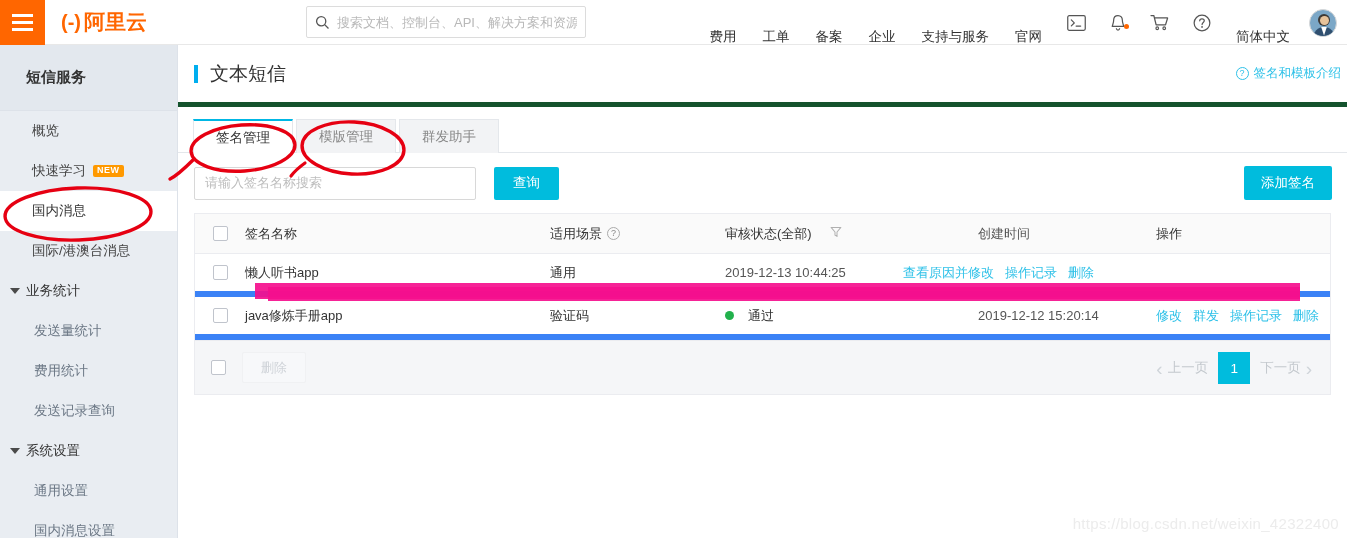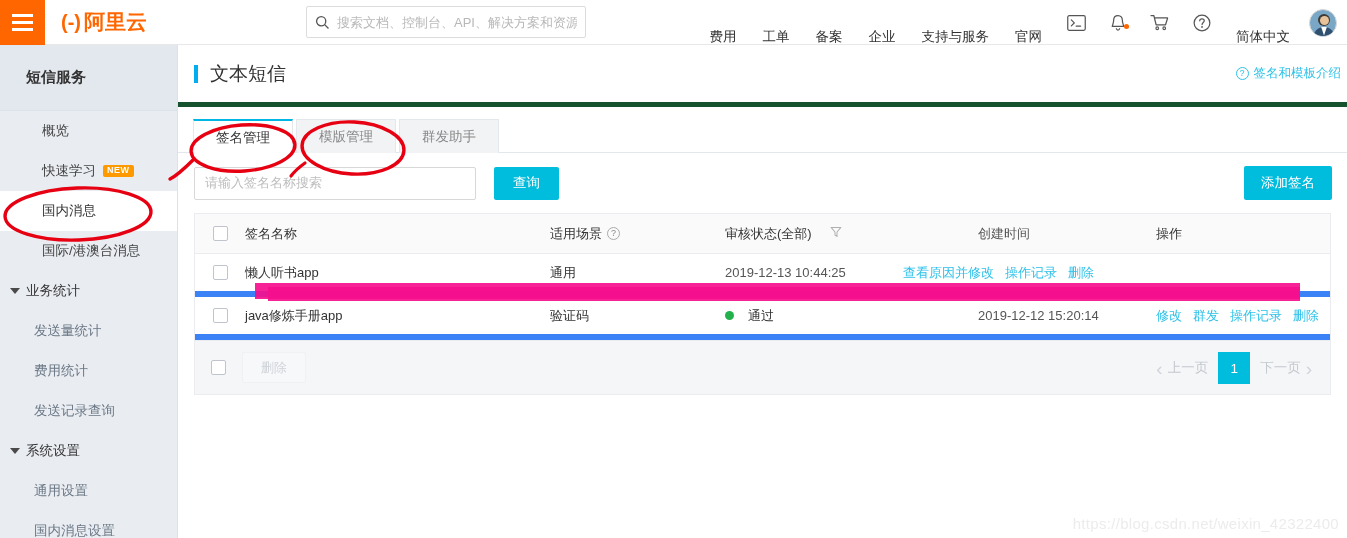--- a/index.html
+++ b/index.html
@@ -71,21 +71,21 @@
   .sidebar {
     position: absolute; left: 0; top: 45px; width: 178px; height: 493px;
     background: #e9edf2; border-right: 1px solid #dde2e9;
   }
   .sidebar-title {
     height: 66px; display: flex; align-items: center; padding-left: 26px;
     font-size: 15px; font-weight: bold; color: #333;
     border-bottom: 1px solid #dde2e9; background: #e3e8ee;
   }
   .side-item {
-    height: 40px; display: flex; align-items: center; padding-left: 42px;
+    height: 40px; display: flex; align-items: center; padding-left: 32px;
     font-size: 13.5px; color: #444; cursor: pointer; position: relative;
   }
   .side-item.selected { background: #fff; color: #333; }
   .side-item.group { padding-left: 10px; font-weight: normal; color: #333; }
   .side-item.group .caret {
     width: 0; height: 0; border-left: 5px solid transparent; border-right: 5px solid transparent;
     border-top: 6px solid #4a4a4a; margin-right: 6px; flex: 0 0 auto;
   }
   .side-item.sub { padding-left: 34px; color: #6b7785; }
   .badge-new {

